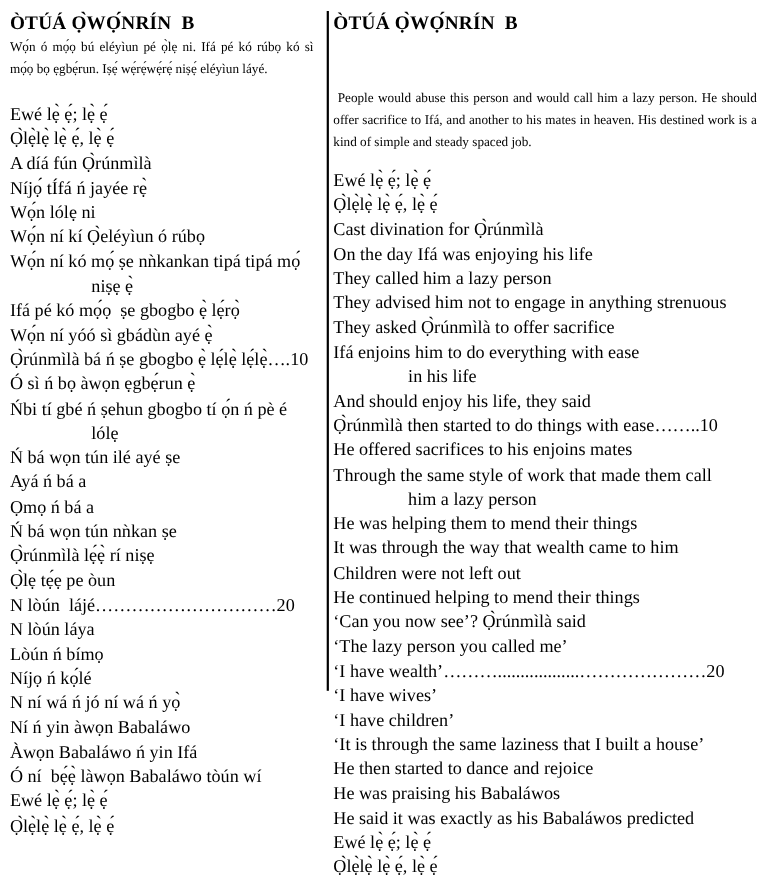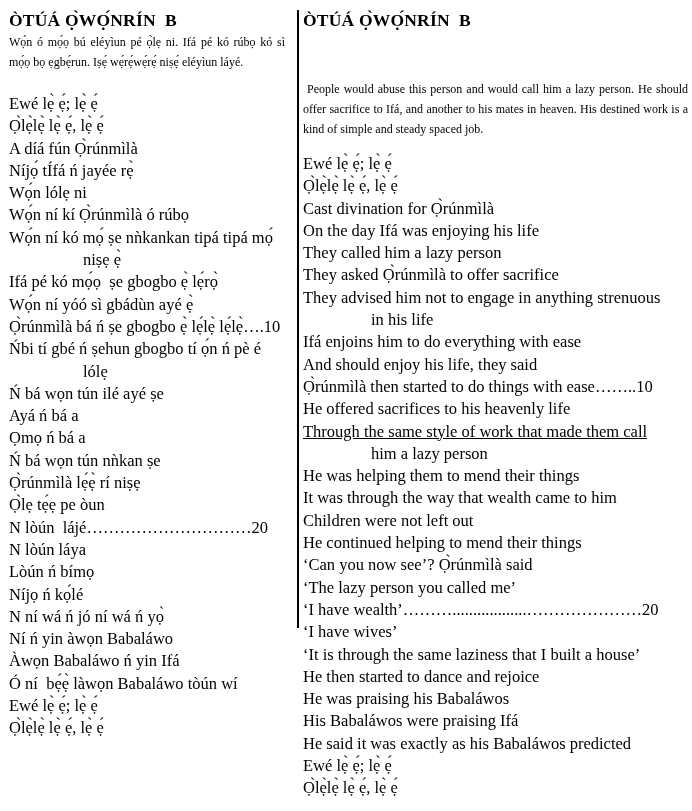--- a/index.html
+++ b/index.html
@@ -79,46 +79,46 @@
   }
   .verse .vline.cont {
     padding-left: 74px;
   }
   .verse .vline.cont-en {
     padding-left: 68px;
   }
   .verse .vline.justify {
     text-align: justify;
     text-justify: inter-word;
-    text-decoration: underline;
   }
 </style>
 </head>
 <body>
 
 <div class="page">
 
   <div class="divider"></div>
 
   <div class="col col-left">
     <div class="odu-title">ÒTÚÁ Ọ̀WỌ́NRÍN  B</div>
     <p class="prose">Wọ́n ó mọ́ọ  bú eléyìun pé ọ̀lẹ ni. Ifá pé kó rúbọ kó sì mọ́ọ bọ ẹgbẹ́run. Iṣẹ́ wẹ́rẹ́wẹ́rẹ́ niṣẹ́ eléyìun láyé.</p>
     <div class="gap"></div>
     <div class="verse">
         <div class="vline">Ewé lẹ̀ ẹ́; lẹ̀ ẹ́</div>
         <div class="vline">Ọ̀lẹ̀lẹ̀ lẹ̀ ẹ́, lẹ̀ ẹ́</div>
         <div class="vline">A díá fún Ọ̀rúnmìlà</div>
         <div class="vline">Níjọ́ tÍfá ń jayée rẹ̀</div>
         <div class="vline">Wọ́n lólẹ ni</div>
-        <div class="vline">Wọ́n ní kí Ọ̀rúnmìlà ó rúbọ</div>
+        <div class="vline">Wọ́n ní kí Ọ̀eléyìun ó rúbọ</div>
         <div class="vline">Wọ́n ní kó mọ́ ṣe nǹkankan tipá tipá mọ́</div>
         <div class="vline cont">niṣẹ ẹ̀</div>
         <div class="vline">Ifá pé kó mọ́ọ  ṣe gbogbo ẹ̀ lẹ́rọ̀</div>
         <div class="vline">Wọ́n ní yóó sì gbádùn ayé ẹ̀</div>
         <div class="vline">Ọ̀rúnmìlà bá ń ṣe gbogbo ẹ̀ lẹ́lẹ̀ lẹ́lẹ̀….10</div>
+        <div class="vline">Ó sì ń bọ àwọn ẹgbẹ́run ẹ̀</div>
         <div class="vline">Ńbi tí gbé ń ṣehun gbogbo tí ọ́n ń pè é</div>
         <div class="vline cont">lólẹ</div>
         <div class="vline">Ń bá wọn tún ilé ayé ṣe</div>
         <div class="vline">Ayá ń bá a</div>
         <div class="vline">Ọmọ ń bá a</div>
         <div class="vline">Ń bá wọn tún nǹkan ṣe</div>
         <div class="vline">Ọ̀rúnmìlà lẹ́ẹ̀ rí niṣẹ</div>
         <div class="vline">Ọ̀lẹ tẹ́ẹ pe òun</div>
         <div class="vline">N lòún  lájé…………………………20</div>
         <div class="vline">N lòún láya</div>
@@ -136,40 +136,40 @@
   <div class="col col-right">
     <div class="odu-title">ÒTÚÁ Ọ̀WỌ́NRÍN  B</div>
     <p class="prose indent-lead"> People would abuse this person and would call him a lazy person. He should offer sacrifice to Ifá, and another to his mates in heaven. His destined work is a kind of simple and steady spaced job.</p>
     <div class="gap-sm"></div>
     <div class="verse">
         <div class="vline">Ewé lẹ̀ ẹ́; lẹ̀ ẹ́</div>
         <div class="vline">Ọ̀lẹ̀lẹ̀ lẹ̀ ẹ́, lẹ̀ ẹ́</div>
         <div class="vline">Cast divination for Ọ̀rúnmìlà</div>
         <div class="vline">On the day Ifá was enjoying his life</div>
         <div class="vline">They called him a lazy person</div>
+        <div class="vline">They advised him not to engage in anything strenuous</div>
         <div class="vline">They asked Ọ̀rúnmìlà to offer sacrifice</div>
-        <div class="vline">They advised him not to engage in anything strenuous</div>
+        <div class="vline">Ifá enjoins him to do everything with ease</div>
         <div class="vline cont-en">in his life</div>
-        <div class="vline">Ifá enjoins him to do everything with ease</div>
         <div class="vline">And should enjoy his life, they said</div>
         <div class="vline">Ọ̀rúnmìlà then started to do things with ease……..10</div>
-        <div class="vline">He offered sacrifices to his heavenly life</div>
+        <div class="vline">He offered sacrifices to his enjoins mates</div>
         <div class="vline justify">Through the same style of work that made them call</div>
         <div class="vline cont-en">him a lazy person</div>
         <div class="vline">He was helping them to mend their things</div>
         <div class="vline">It was through the way that wealth came to him</div>
         <div class="vline">Children were not left out</div>
         <div class="vline">He continued helping to mend their things</div>
         <div class="vline">‘Can you now see’? Ọ̀rúnmìlà said</div>
         <div class="vline">‘The lazy person you called me’</div>
         <div class="vline">‘I have wealth’………..................…………………20</div>
         <div class="vline">‘I have wives’</div>
+        <div class="vline">‘I have children’</div>
         <div class="vline">‘It is through the same laziness that I built a house’</div>
         <div class="vline">He then started to dance and rejoice</div>
         <div class="vline">He was praising his Babaláwos</div>
-        <div class="vline">His Babaláwos were praising Ifá</div>
         <div class="vline">He said it was exactly as his Babaláwos predicted</div>
         <div class="vline">Ewé lẹ̀ ẹ́; lẹ̀ ẹ́</div>
         <div class="vline">Ọ̀lẹ̀lẹ̀ lẹ̀ ẹ́, lẹ̀ ẹ́</div>
       </div>
   </div>
 
 </div>
 
 </body></html>

